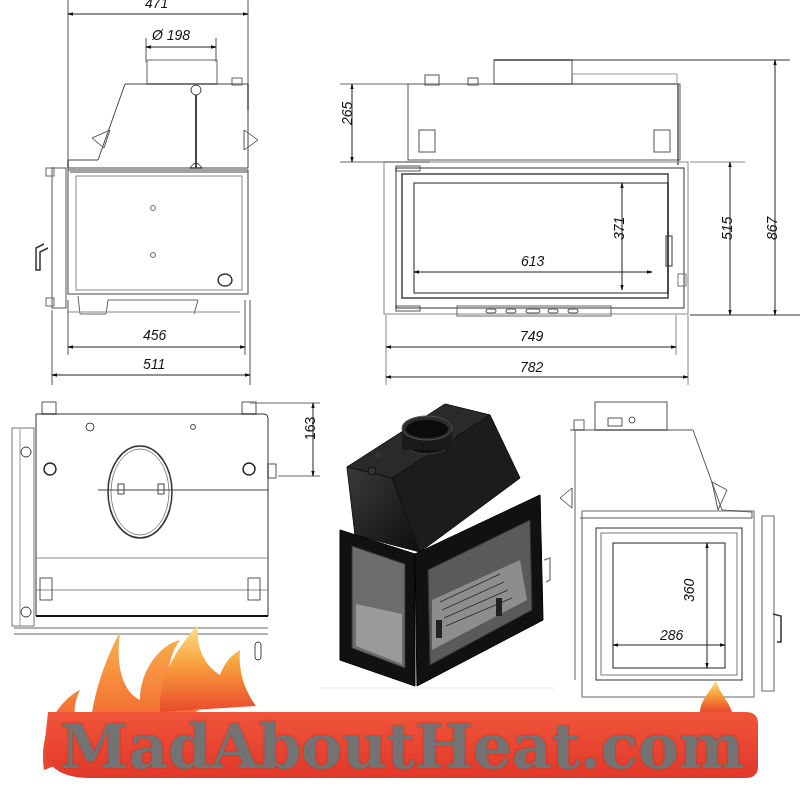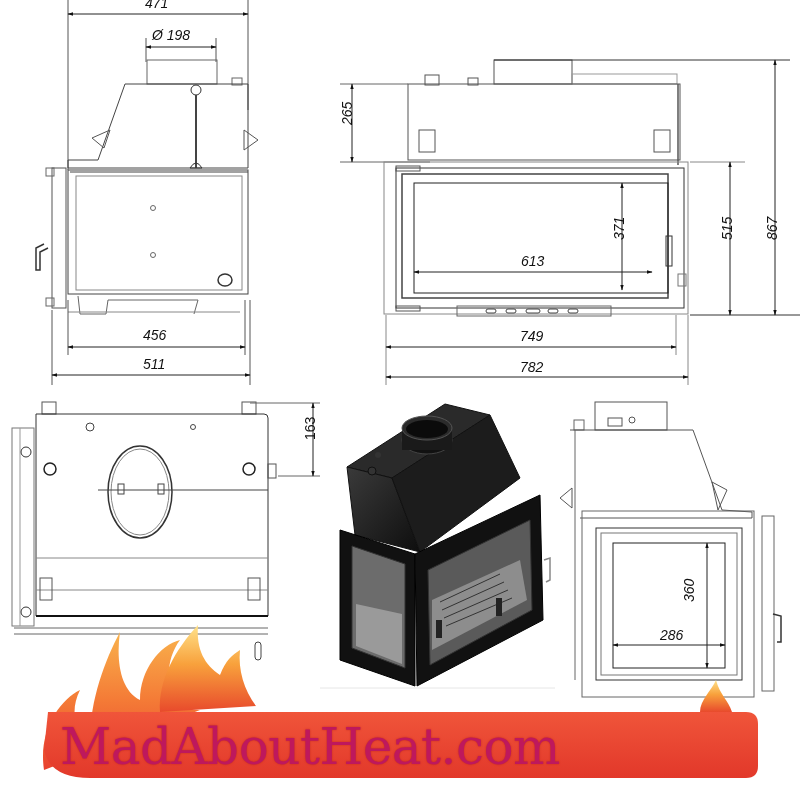--- a/index.html
+++ b/index.html
@@ -1,20 +1,20 @@
 <!DOCTYPE html>
 <html><head>
 <meta charset="utf-8">
 <style>
   html,body{margin:0;padding:0;background:#fff;}
   body{width:800px;height:800px;position:relative;overflow:hidden;font-family:"Liberation Sans",sans-serif;}
   svg{position:absolute;left:0;top:0;}
   .dim{font-family:"Liberation Sans",sans-serif;font-style:italic;font-size:14px;fill:#111;}
   .banner-text{position:absolute;left:60px;top:712px;width:700px;height:70px;
-    font-family:"DejaVu Serif","Liberation Serif",serif;font-weight:normal;font-size:50px;color:#be185d;
+    font-family:"DejaVu Serif","Liberation Serif",serif;font-weight:bold;font-size:62px;color:#737373;
     letter-spacing:-0.5px;line-height:70px;text-shadow:0 0 2px #c0281e;white-space:nowrap;}
 </style>
 </head>
 <body>
 
 <svg width="800" height="800" viewBox="0 0 800 800">
   <defs>
     <marker id="arr" viewBox="0 0 10 10" refX="9" refY="5" markerWidth="6" markerHeight="6" orient="auto-start-reverse">
       <path d="M0,2 L10,5 L0,8 z" fill="#111"></path>
     </marker>

